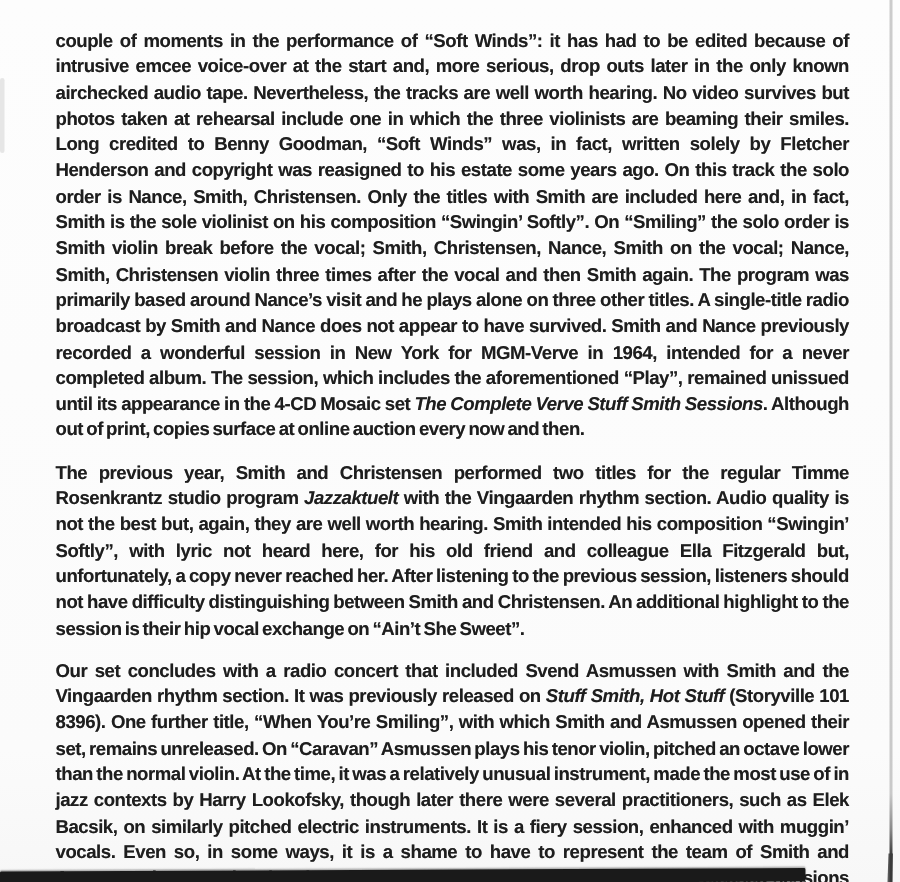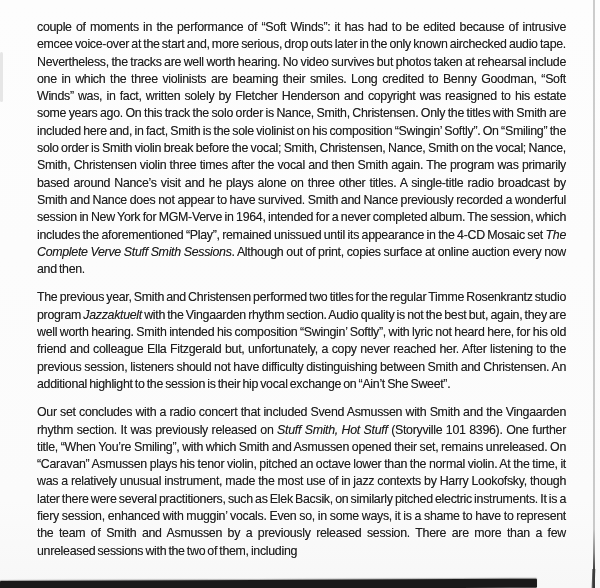--- a/index.html
+++ b/index.html
@@ -11,20 +11,21 @@
     height: 588px;
     position: relative;
     overflow: hidden;
     background: #fcfcfc;
     font-family: "Liberation Sans", "DejaVu Sans", sans-serif;
   }
   .scan-page {
     position: absolute;
     inset: 0;
     background: linear-gradient(180deg, #fdfdfd 0%, #fbfbfb 85%, #f7f7f7 100%);
+    font-weight: bold;
   }
   .text-block {
     position: absolute;
     left: 37px;
     top: 19px;
     width: 529px;
     color: #1e1e1e;
     font-size: 12.4px;
     line-height: 17.3px;
     letter-spacing: -0.3px;

